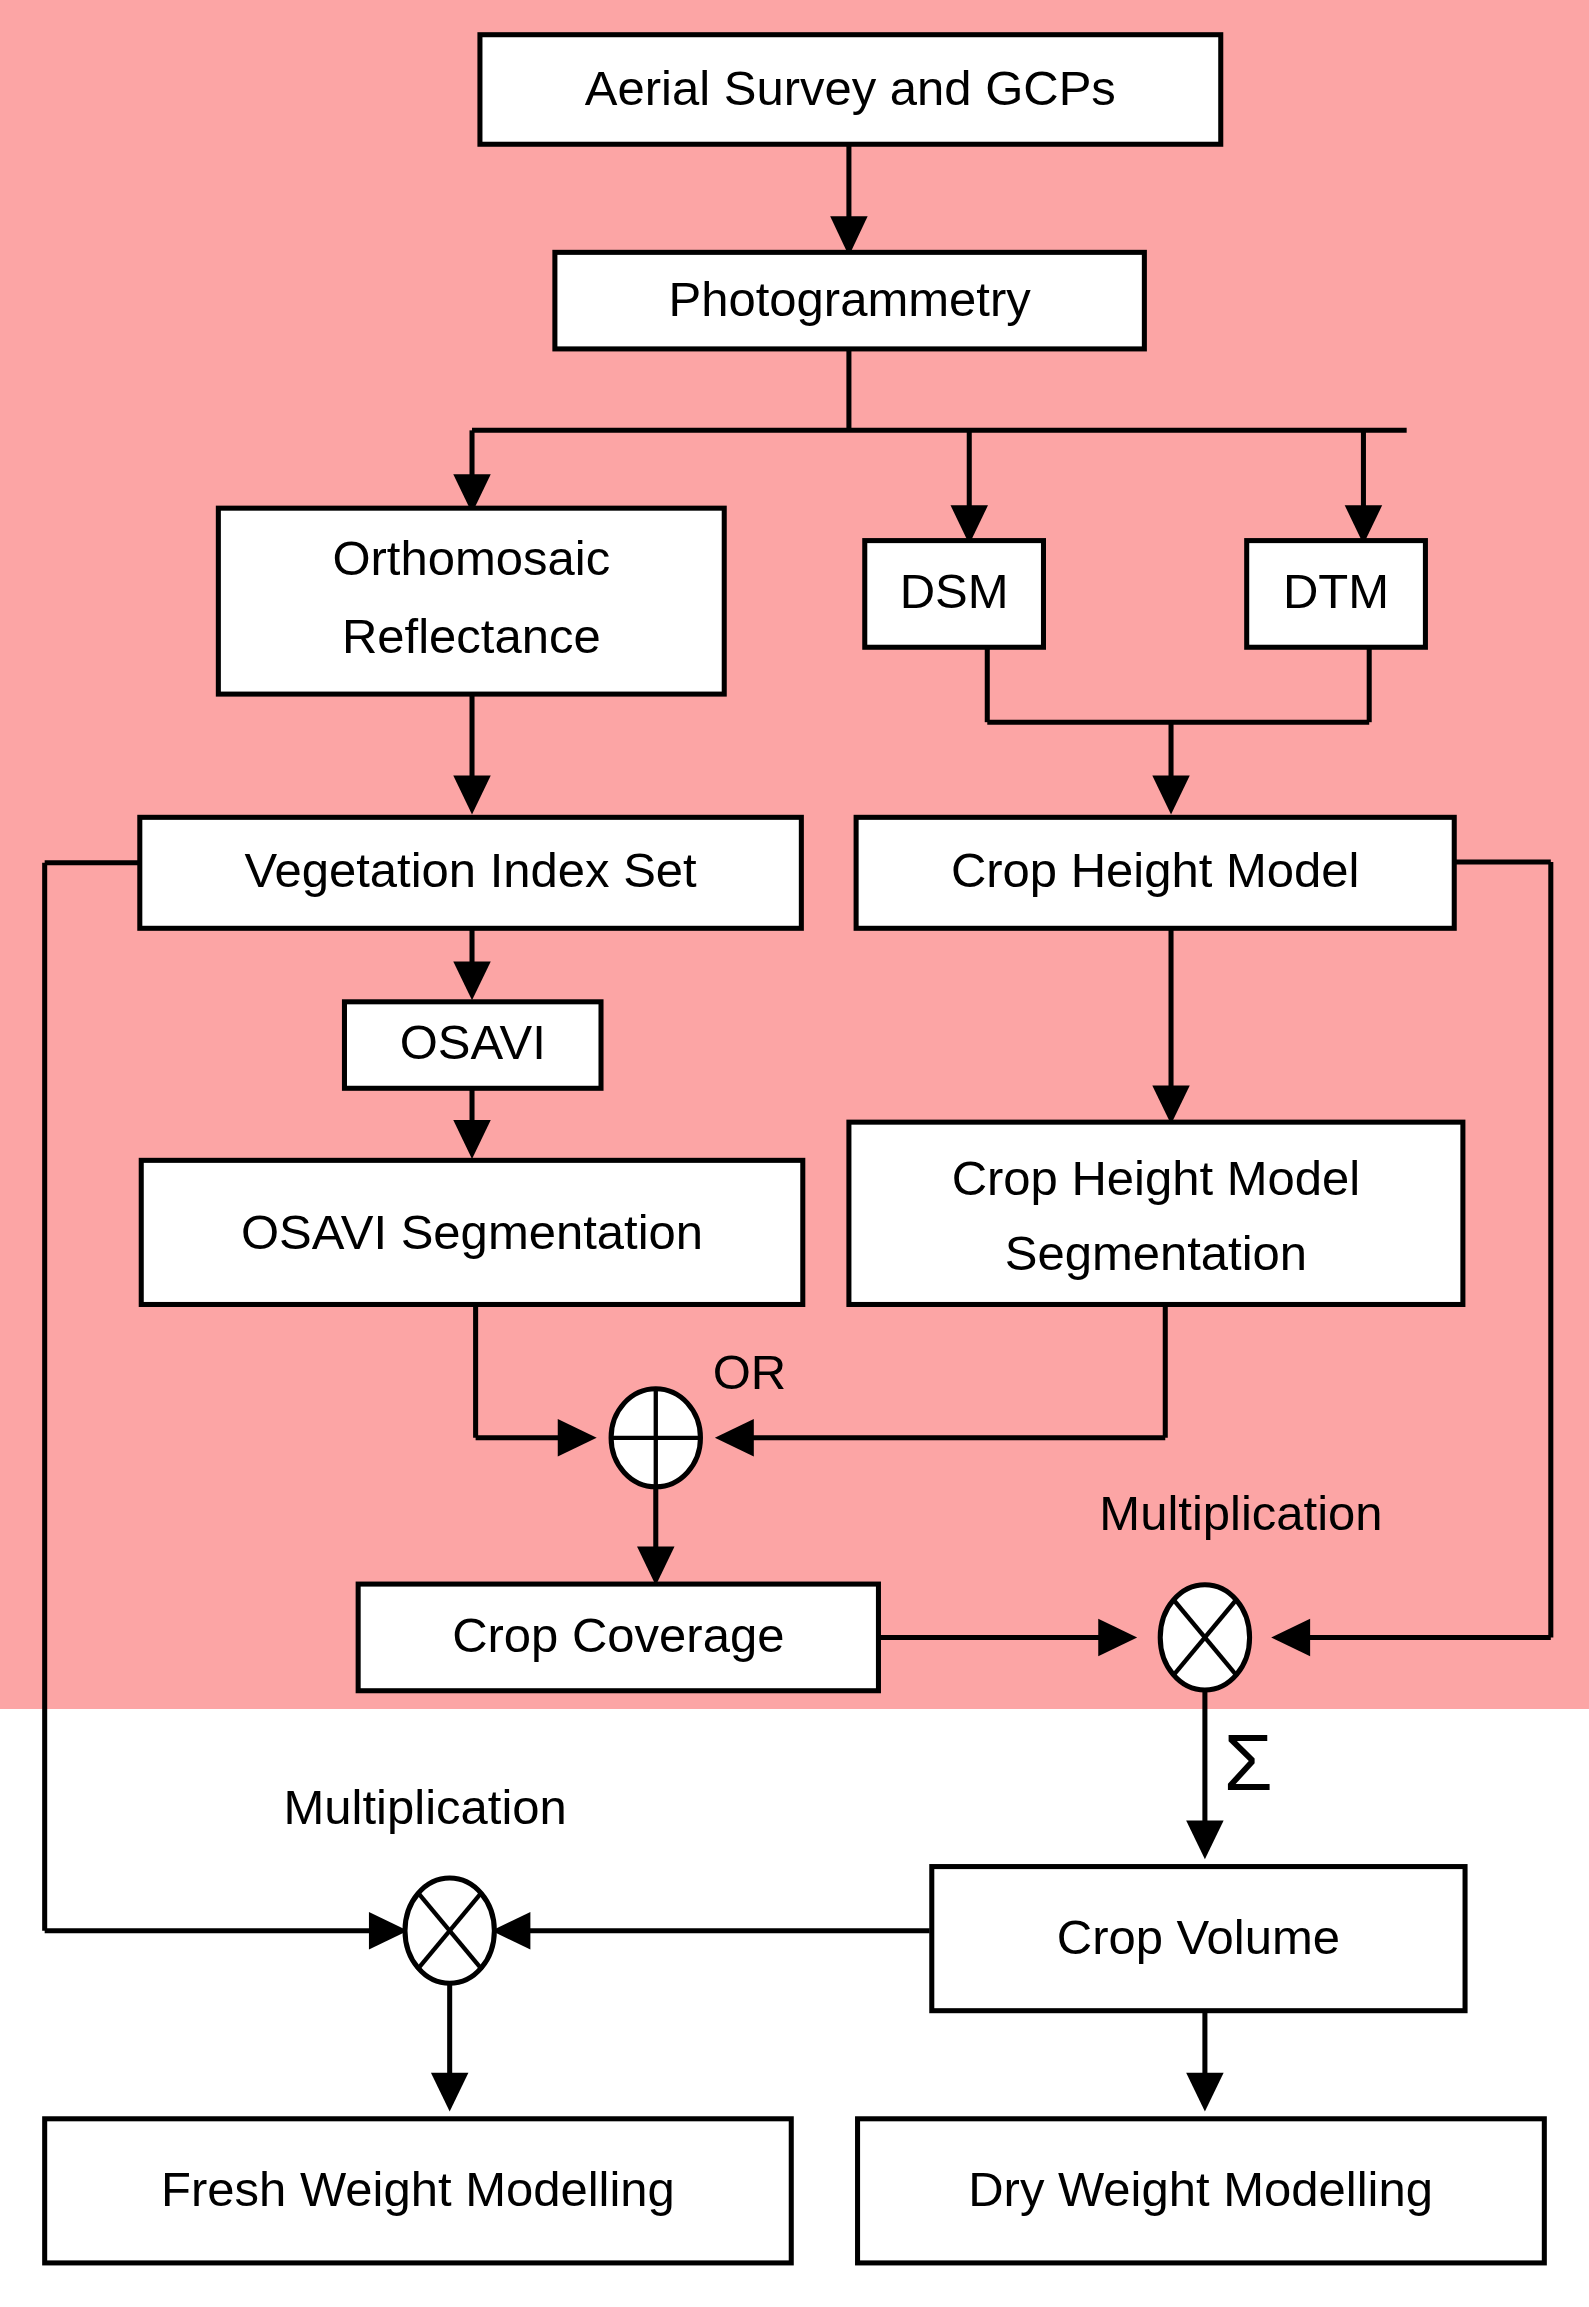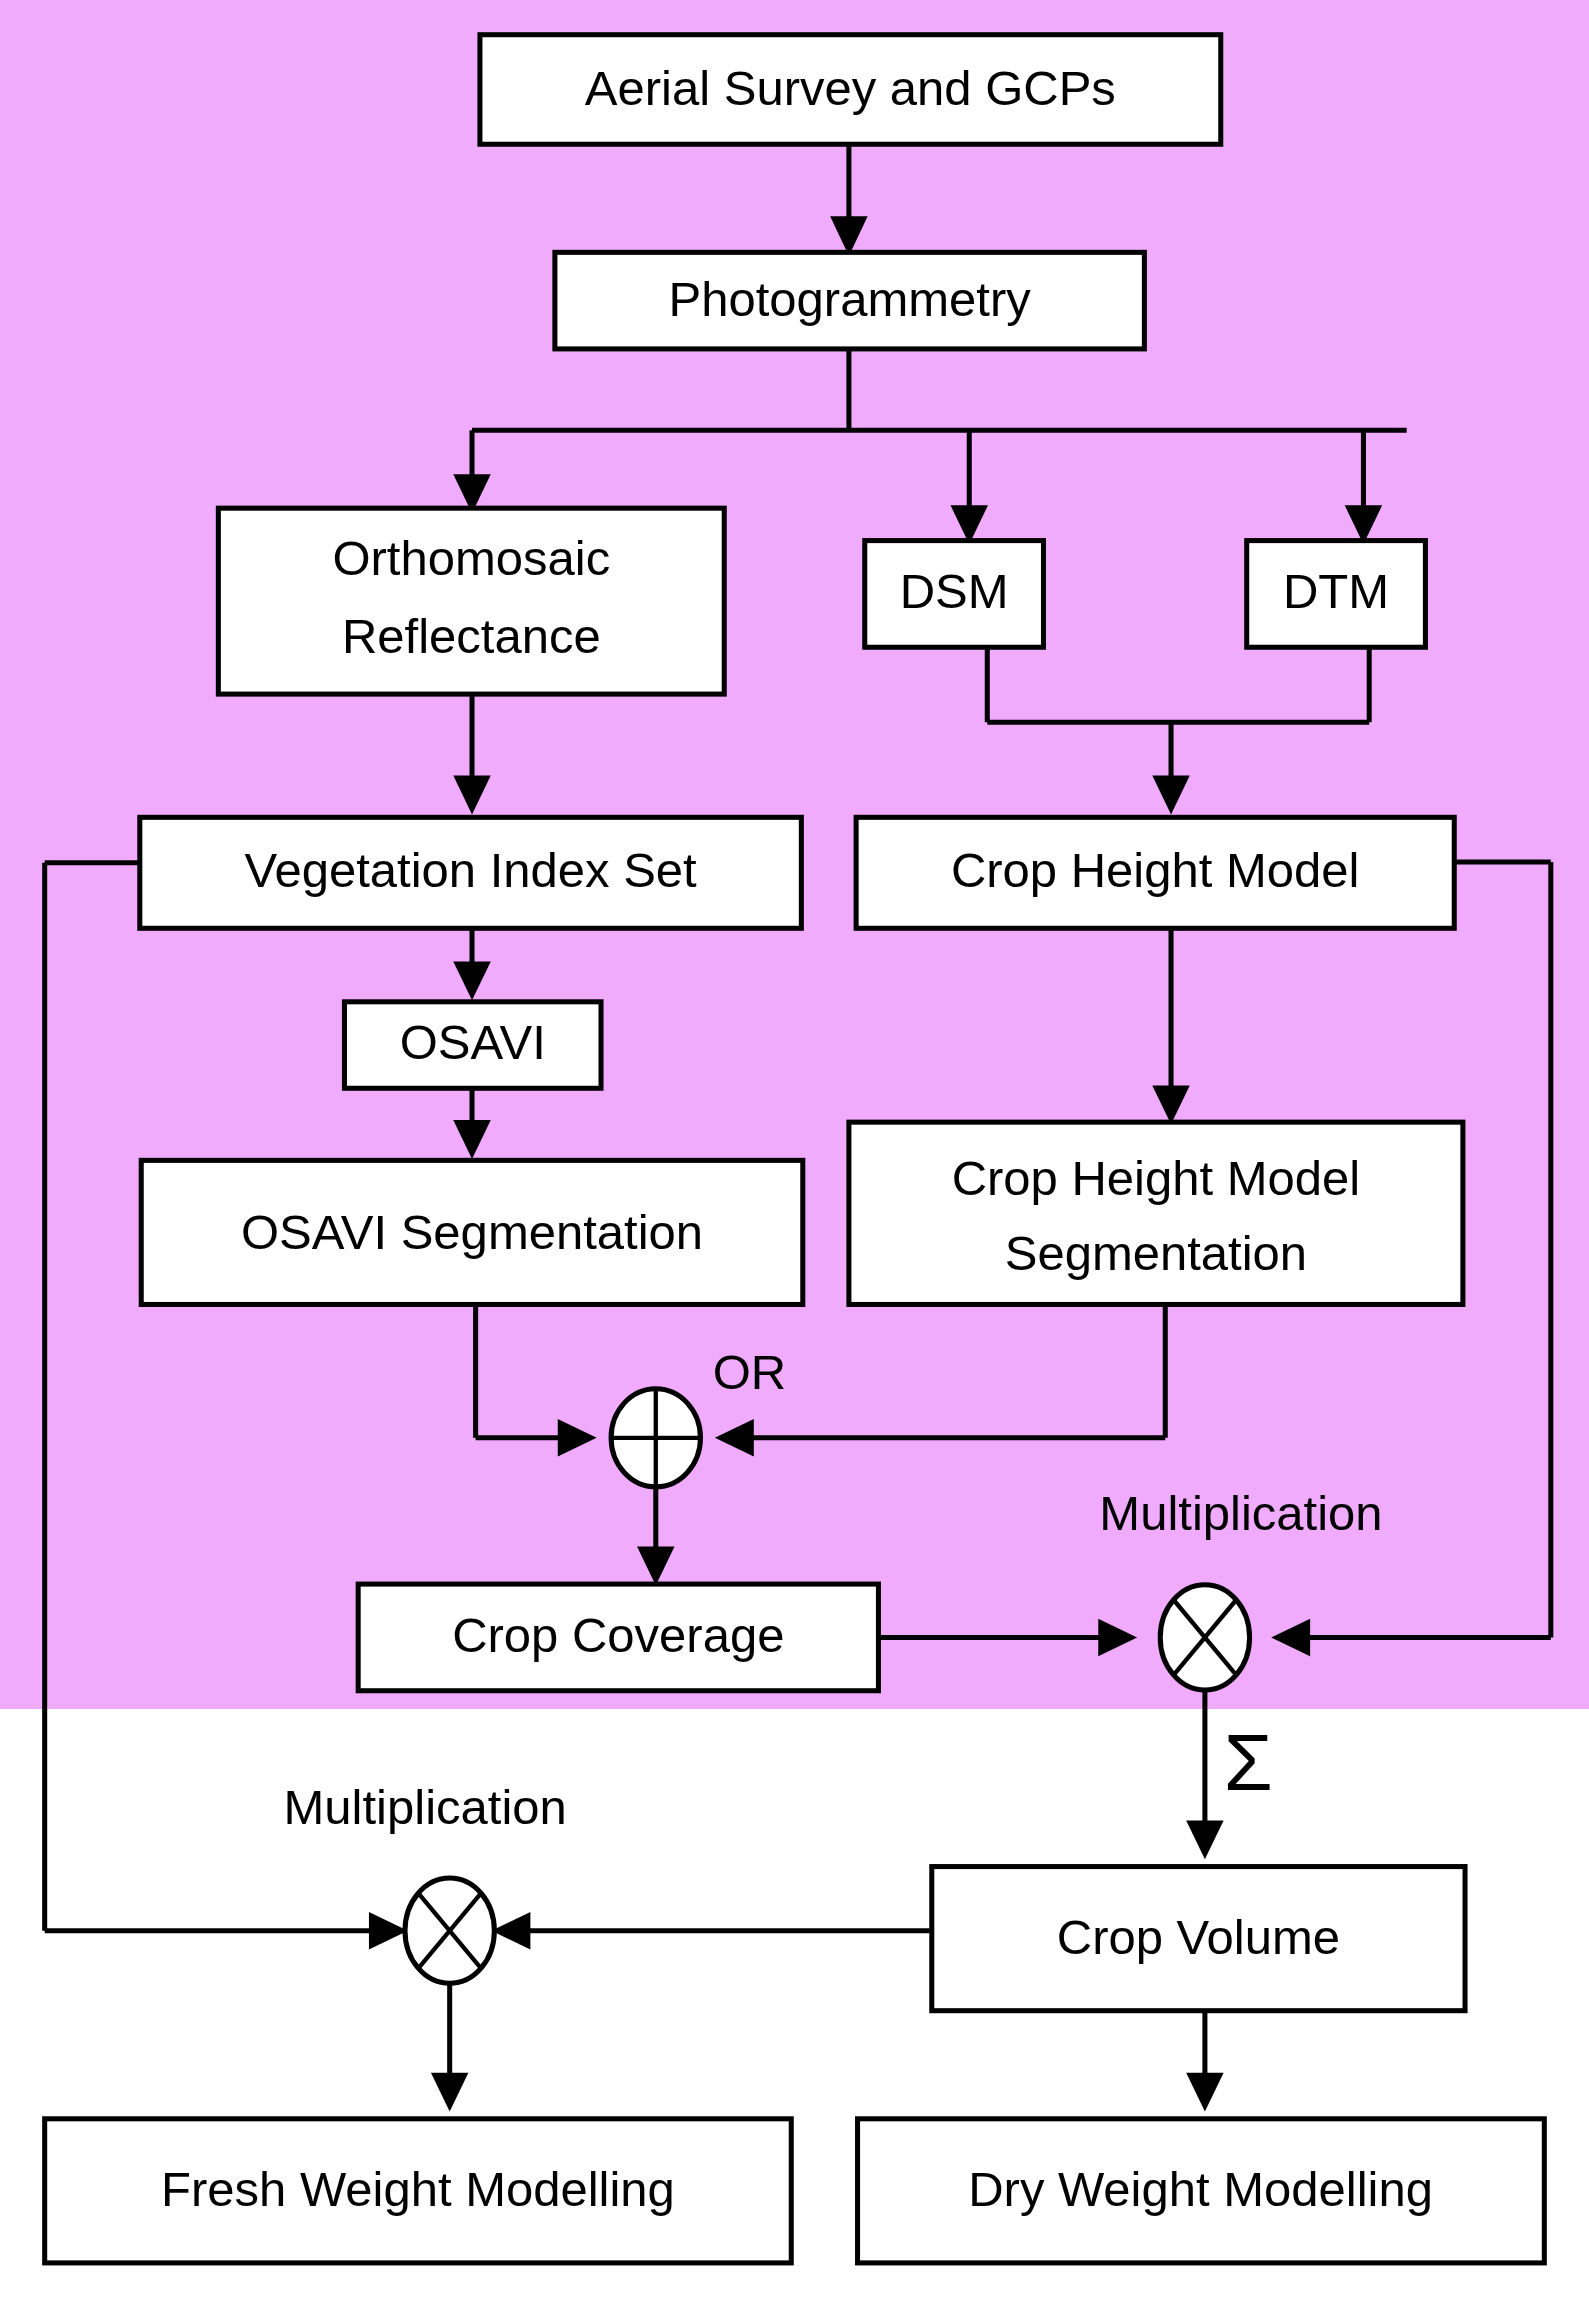--- a/index.html
+++ b/index.html
@@ -10,21 +10,21 @@
   body {
     width: 1589px;
     height: 2307px;
     font-family: "Liberation Sans", sans-serif;
     overflow: hidden;
   }
   #flowchart-root {
     position: relative;
     width: 1589px;
     height: 1709px;
-    background: #f0abfc;
+    background: #fca5a5;
   }
   svg#flow-svg {
     display: block;
     width: 1589px;
     height: 2307px;
   }
   .node-box {
     fill: #ffffff;
     stroke: #000000;
     stroke-width: 7;

